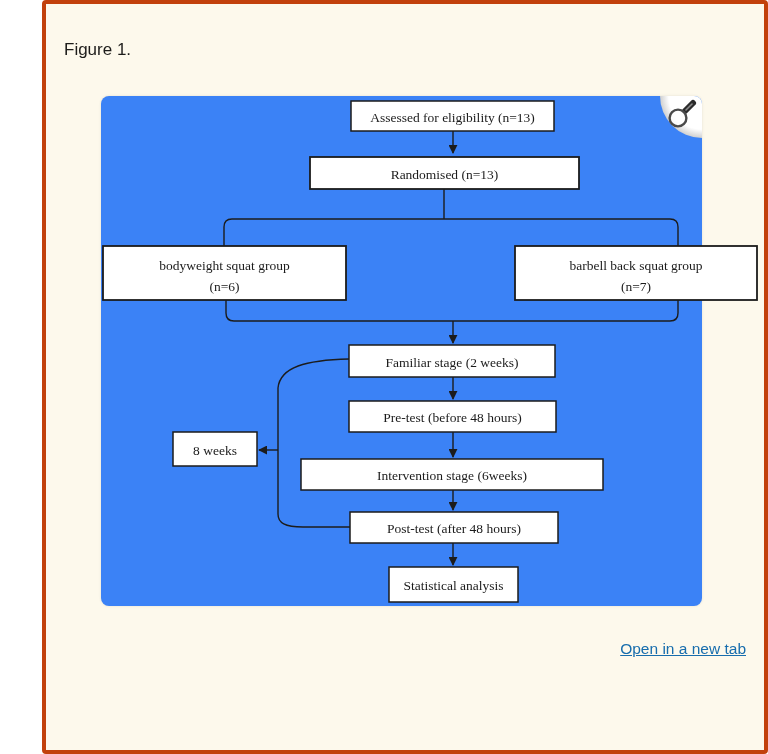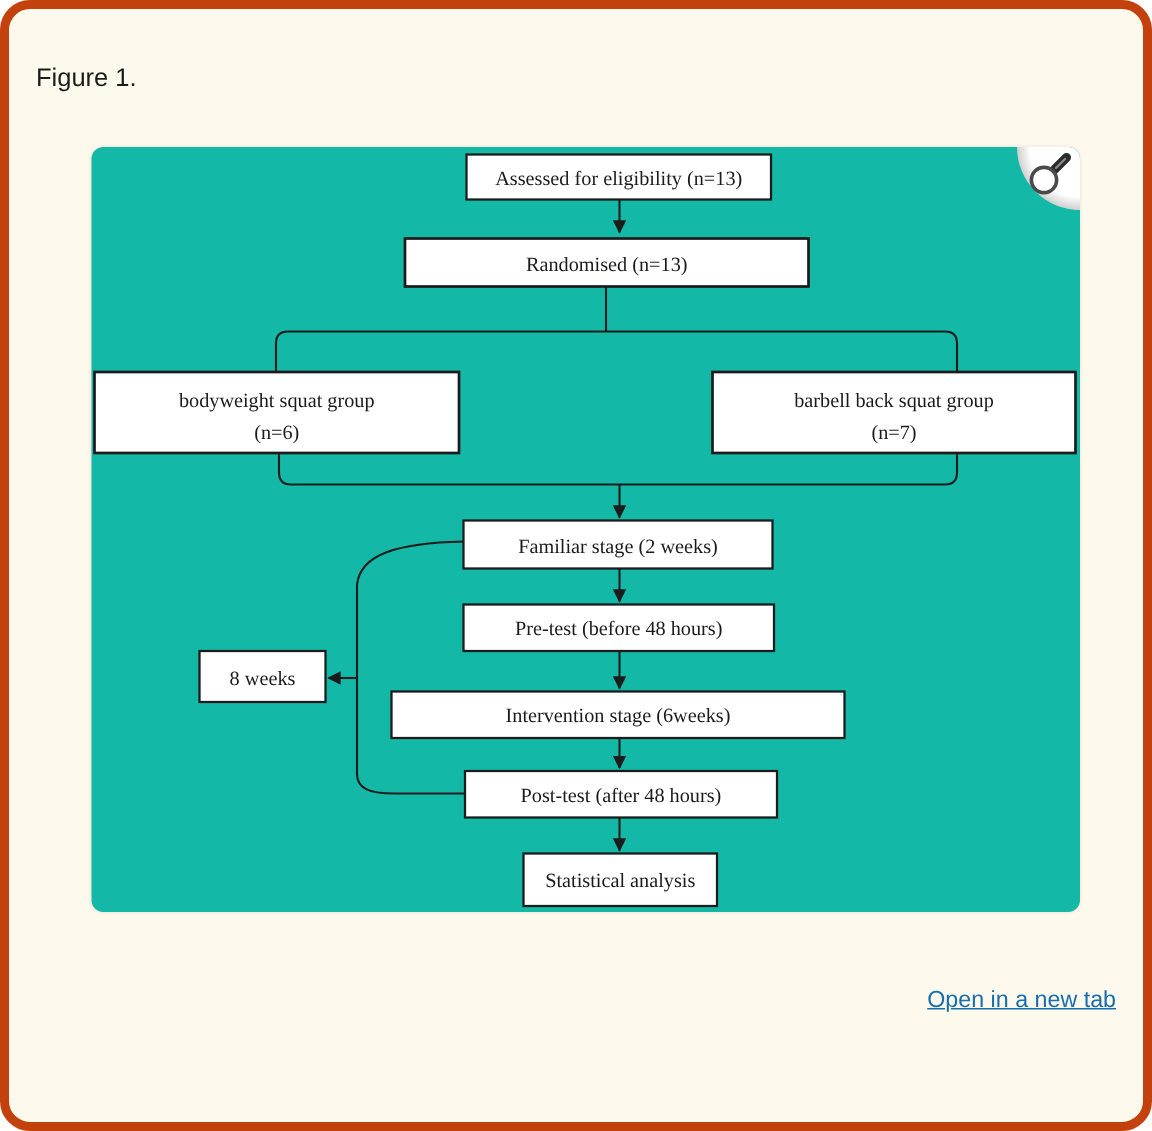--- a/index.html
+++ b/index.html
@@ -3,50 +3,51 @@
 <meta charset="utf-8">
 <style>
   html, body { margin:0; padding:0; }
   body {
     width:768px; height:754px; position:relative;
     background:#ffffff;
     font-family:"Liberation Sans", sans-serif;
   }
   .page {
     position:absolute; inset:0; box-sizing:border-box;
-    border:6px solid #c2410c; border-radius:20px;
+    border:4px solid #c2410c; border-radius:4px;
     background:#fdf9ec;
+    margin-left:42px;
   }
   .figure-label {
     position:absolute; left:18px; top:36px;
     font-size:17px; font-weight:500; color:#1d1c1a;
   }
   .figure-panel {
-    position:absolute; left:55px; top:92px; width:659px; height:510px;
-    background:#14b8a6; border-radius:8px;
+    position:absolute; left:55px; top:92px; width:601px; height:510px;
+    background:#3b82f6; border-radius:8px;
     box-shadow:0 0 3px rgba(0,0,0,0.10);
   }
   svg.flowchart { position:absolute; left:0; top:0; cursor:pointer; }
   .flow-rect { fill:#ffffff; stroke:#1b1b1b; stroke-width:1.5; }
   .flow-rect.bold { stroke-width:1.8; }
   .flow-text {
     font-family:"Liberation Serif","DejaVu Serif",serif;
     font-size:13.5px; fill:#1b1b1b;
     text-anchor:middle; dominant-baseline:central;
   }
   .edge { fill:none; stroke:#1c1c1c; stroke-width:1.4; }
   .zoom-btn {
     position:absolute; top:0; right:0; width:42px; height:42px;
     border-top-right-radius:8px; border-bottom-left-radius:100%;
     background: radial-gradient(circle at 100% 0%, #ffffff 56%, #d2d2d2 70%, #f7f7f7 78%, #ffffff 86%);
     cursor:pointer;
   }
   .zoom-btn svg { position:absolute; inset:0; }
   .open-link {
-    position:absolute; right:18px; top:652px;
+    position:absolute; right:18px; top:636px;
     font-size:15.5px; color:#176dad; text-decoration:underline; cursor:pointer;
   }
   .caption {
     position:absolute; left:18px; top:696px;
     font-family:"Liberation Serif","DejaVu Serif",serif;
     font-size:17.5px; color:#1e1d1b;
   }
 </style>
 </head>
 <body>

